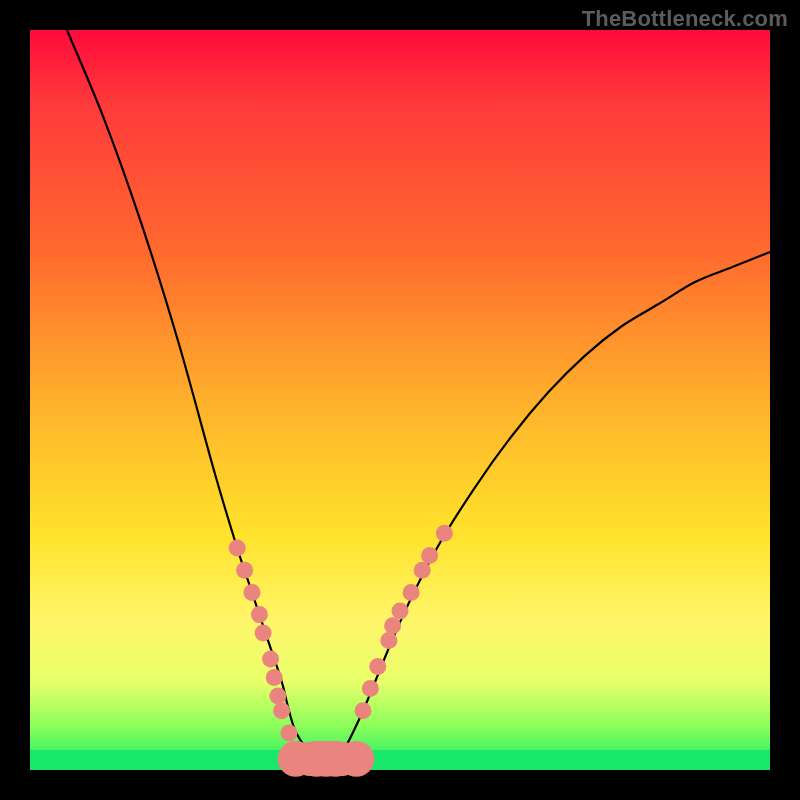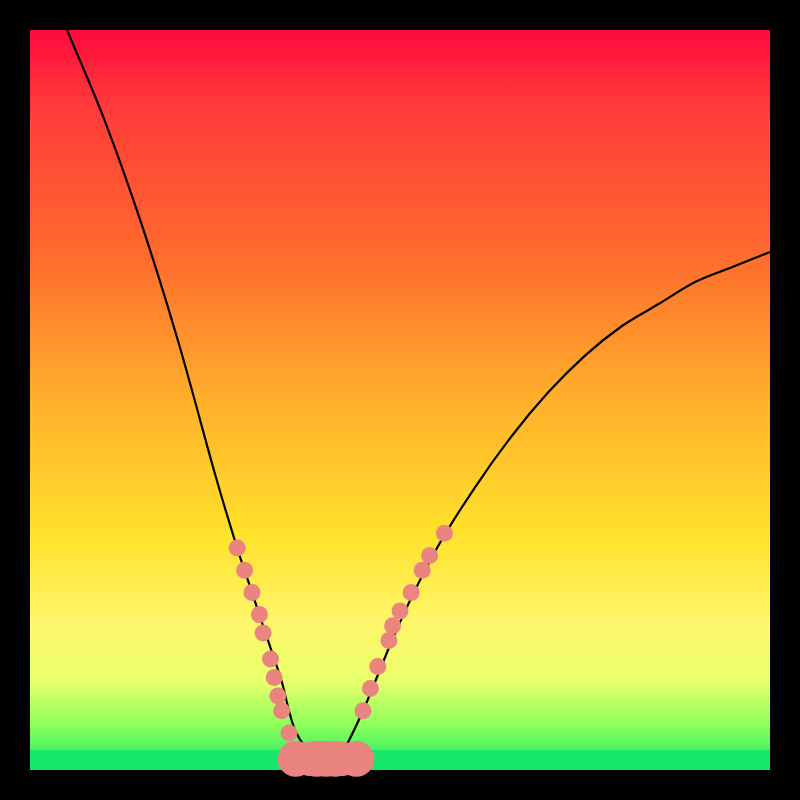--- a/index.html
+++ b/index.html
@@ -70,20 +70,21 @@
     right: 0;
     bottom: 0;
     height: 20px;
     background: #18e86a;
   }
 </style>
 </head>
 <body>
 
 <div class="outer">
+  <div class="watermark">TheBottleneck.com</div>
 
   <div class="plot">
     <div class="green-band"></div>
     <svg class="curve-layer" viewBox="0 0 740 740" preserveAspectRatio="none">
       <path id="curve-path" class="curve" d="M 37 0 C 43.166666666666664 14.799999999999992, 61.666666666666664 56.73333333333329, 74 88.79999999999995 C 86.33333333333333 120.86666666666662, 98.66666666666667 155.39999999999998, 111 192.39999999999998 C 123.33333333333333 229.39999999999998, 135.66666666666666 268.8666666666667, 148 310.8 C 160.33333333333334 352.73333333333335, 175.13333333333333 409.4666666666667, 185 444 C 194.86666666666667 478.5333333333333, 201.03333333333336 498.26666666666665, 207.20000000000002 518 C 213.36666666666667 537.7333333333333, 217.06666666666666 547.6, 222 562.4 C 226.93333333333334 577.1999999999999, 231.86666666666667 592, 236.8 606.8 C 241.73333333333335 621.5999999999999, 247.90000000000003 638.8666666666667, 251.60000000000002 651.2 C 255.3 663.5333333333334, 256.53333333333336 672.1666666666666, 259 680.8 C 261.46666666666664 689.4333333333333, 262.7 695.6, 266.4 703 C 270.09999999999997 710.4, 276.26666666666665 719.0333333333334, 281.2 725.2 C 286.1333333333333 731.3666666666667, 291.06666666666666 740, 296 740 C 300.93333333333334 740, 304.6333333333333 735.0666666666667, 310.8 725.2 C 316.9666666666667 715.3333333333334, 323.1333333333333 703, 333 680.8 C 342.8666666666667 658.5999999999999, 357.66666666666663 619.1333333333333, 370 592 C 382.33333333333337 564.8666666666667, 394.66666666666674 540.2, 407.00000000000006 518 C 419.33333333333337 495.8, 431.6666666666667 477.3, 444 458.8 C 456.3333333333333 440.3, 468.6666666666667 423.03333333333336, 481 407 C 493.3333333333333 390.96666666666664, 505.6666666666667 376.16666666666663, 518 362.59999999999997 C 530.3333333333334 349.0333333333333, 542.6666666666666 336.69999999999993, 555 325.59999999999997 C 567.3333333333334 314.5, 579.6666666666666 304.6333333333333, 592 296 C 604.3333333333334 287.3666666666667, 616.6666666666666 281.20000000000005, 629 273.8 C 641.3333333333334 266.4, 653.6666666666666 257.76666666666665, 666 251.59999999999997 C 678.3333333333334 245.43333333333328, 690.6666666666666 241.7333333333333, 703 236.79999999999995 C 715.3333333333334 231.86666666666662, 733.8333333333334 224.46666666666667, 740 222"></path>
       <g id="dots-group">
           <circle cx="207.20000000000002" cy="518" r="8.5" class="dot"></circle>
           <circle cx="214.6" cy="540.2" r="8.5" class="dot"></circle>
           <circle cx="222" cy="562.4" r="8.5" class="dot"></circle>
           <circle cx="229.4" cy="584.6" r="8.5" class="dot"></circle>

